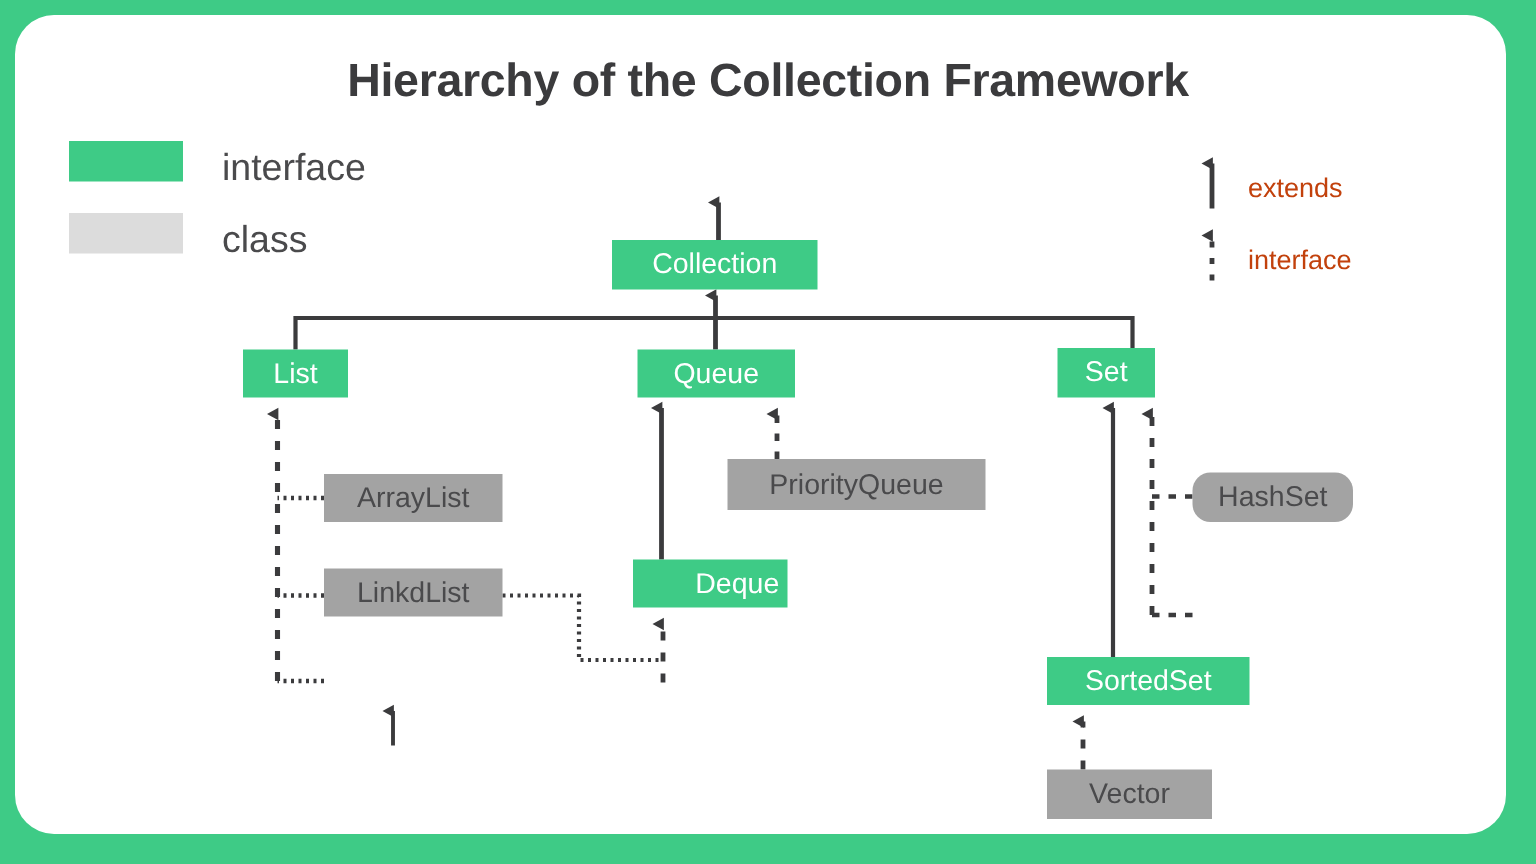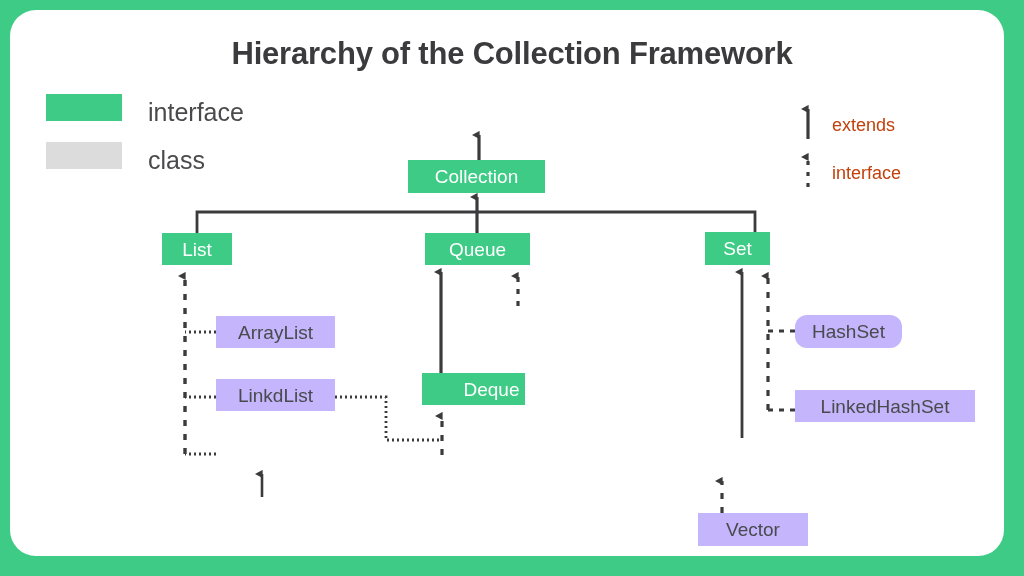--- a/index.html
+++ b/index.html
@@ -66,21 +66,21 @@
     font-size: 19px;
     line-height: 1;
     white-space: nowrap;
     box-sizing: border-box;
   }
   .node.iface {
     background: #3ecb86;
     color: #ffffff;
   }
   .node.klass {
-    background: #c4b5fd;
+    background: #a3a3a3;
     color: #4a4a4c;
   }
 
   .legend-swatch {
     position: absolute;
     width: 76px;
     height: 27px;
   }
   .legend-swatch.iface { background: #3ecb86; }
   .legend-swatch.klass { background: #dcdcdc; }
@@ -154,20 +154,21 @@
           <line x1="722" y1="513" x2="722" y2="481" marker-end="url(#ah)" stroke-dasharray="6 8"></line>
         </g>
       </svg>
 
       <div class="node iface" style="left: 408px; top: 160px; width: 137px; height: 33px;">Collection</div>
       <div class="node iface" style="left: 162px; top: 233px; width: 70px; height: 32px;">List</div>
       <div class="node iface" style="left: 425px; top: 233px; width: 105px; height: 32px;">Queue</div>
       <div class="node iface" style="left: 705px; top: 232px; width: 65px; height: 33px;">Set</div>
       <div class="node klass" style="left: 216px; top: 316px; width: 119px; height: 32px;">ArrayList</div>
       <div class="node klass" style="left: 216px; top: 379px; width: 119px; height: 32px;">LinkdList</div>
+      <div class="node klass" style="left: 485px; top: 306px; width: 172px; height: 34px;">PriorityQueue</div>
       <div class="node iface" style="left: 422px; top: 373px; width: 103px; height: 32px; padding-left: 36px;">Deque</div>
       <div class="node klass" style="left: 795px; top: 315px; width: 107px; height: 33px; border-radius: 12px;">HashSet</div>
-      <div class="node klass" style="left: 795px; top: 390px; width: 180px; height: 32px;">LinkedHashSet</div>
+      <div class="node iface" style="left: 698px; top: 438px; width: 135px; height: 32px;">SortedSet</div>
       <div class="node klass" style="left: 698px; top: 513px; width: 110px; height: 33px;">Vector</div>
 
     </div>
   </div>
 </div>
 
 </body></html>

